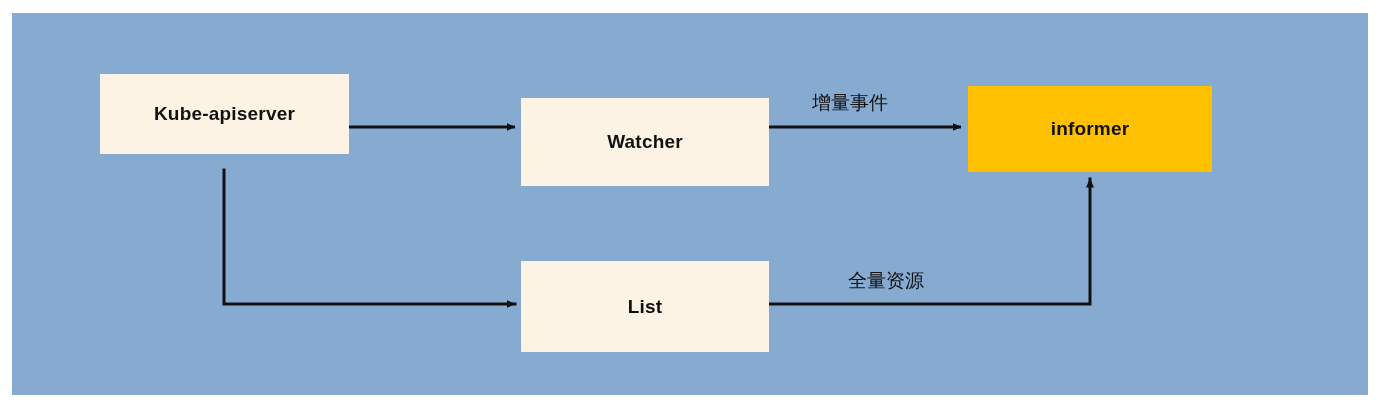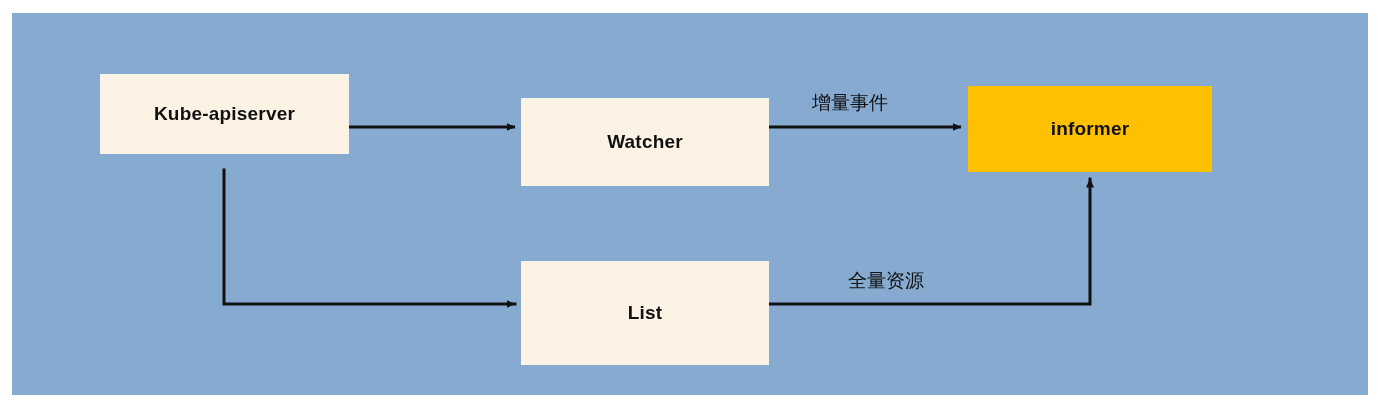--- a/index.html
+++ b/index.html
@@ -70,21 +70,21 @@
   #node-informer {
     left: 968px;
     top: 86px;
     width: 244px;
     height: 86px;
   }
   #node-list {
     left: 521px;
     top: 261px;
     width: 248px;
-    height: 104px;
+    height: 91px;
   }
   .edge-label {
     position: absolute;
     font-size: 19px;
     color: #111111;
     font-weight: normal;
     white-space: nowrap;
   }
   #edge-label-incremental-events {
     left: 812px;

